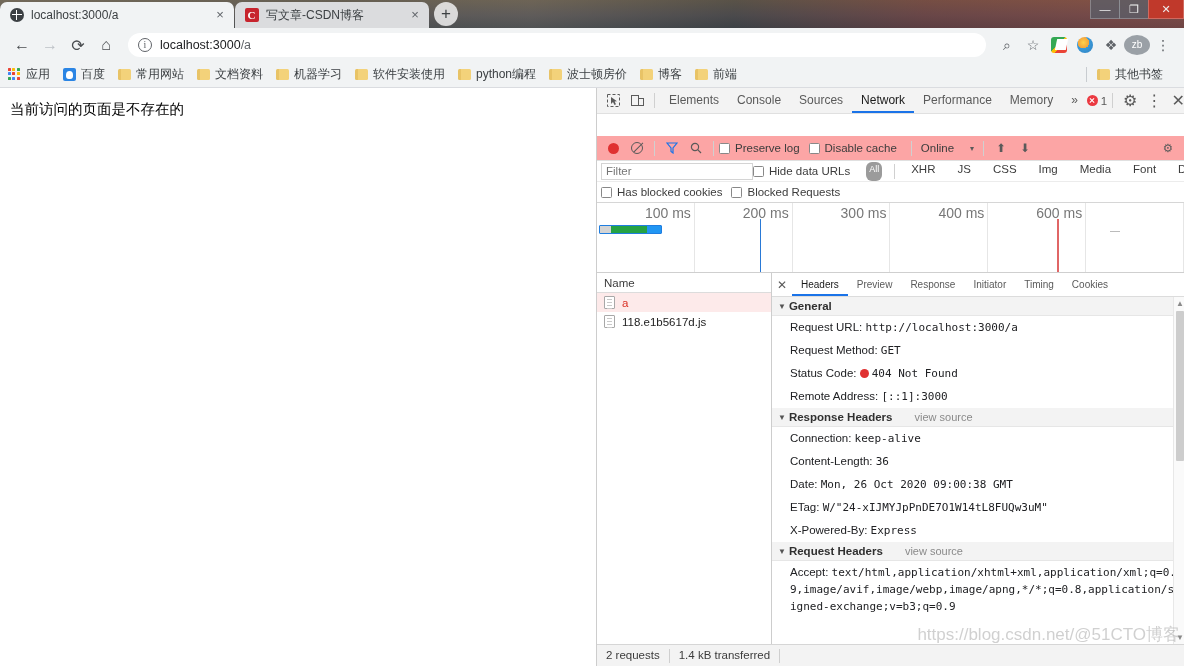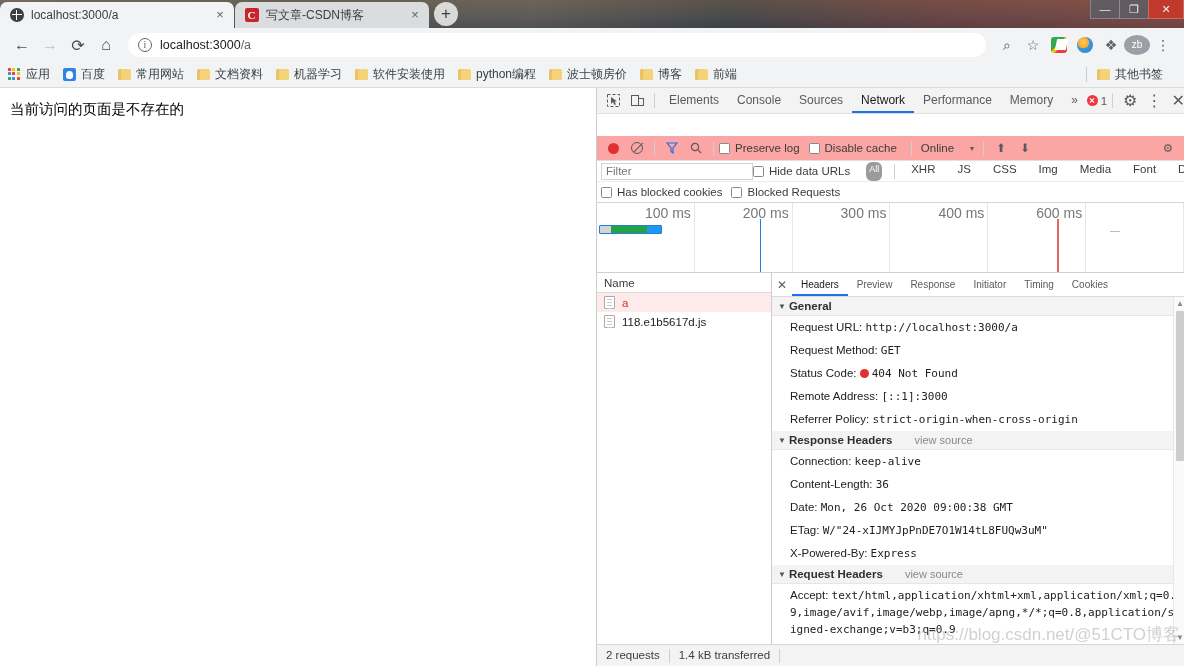--- a/index.html
+++ b/index.html
@@ -661,24 +661,20 @@
           <span class="hval">GET</span>
         </div>
         <div class="hrow">
           <span class="hname">Status Code:</span>
           <span class="status-dot"></span><span class="hval">404 Not Found</span>
         </div>
         <div class="hrow">
           <span class="hname">Remote Address:</span>
           <span class="hval">[::1]:3000</span>
         </div>
-        <div class="hrow">
-          <span class="hname">Referrer Policy:</span>
-          <span class="hval">strict-origin-when-cross-origin</span>
-        </div>
 
         <div class="sect-head">
           <span class="tri">▼</span>
           <span>Response Headers</span>
           <span class="viewsrc">view source</span>
         </div>
         <div class="hrow">
           <span class="hname">Connection:</span>
           <span class="hval">keep-alive</span>
         </div>

